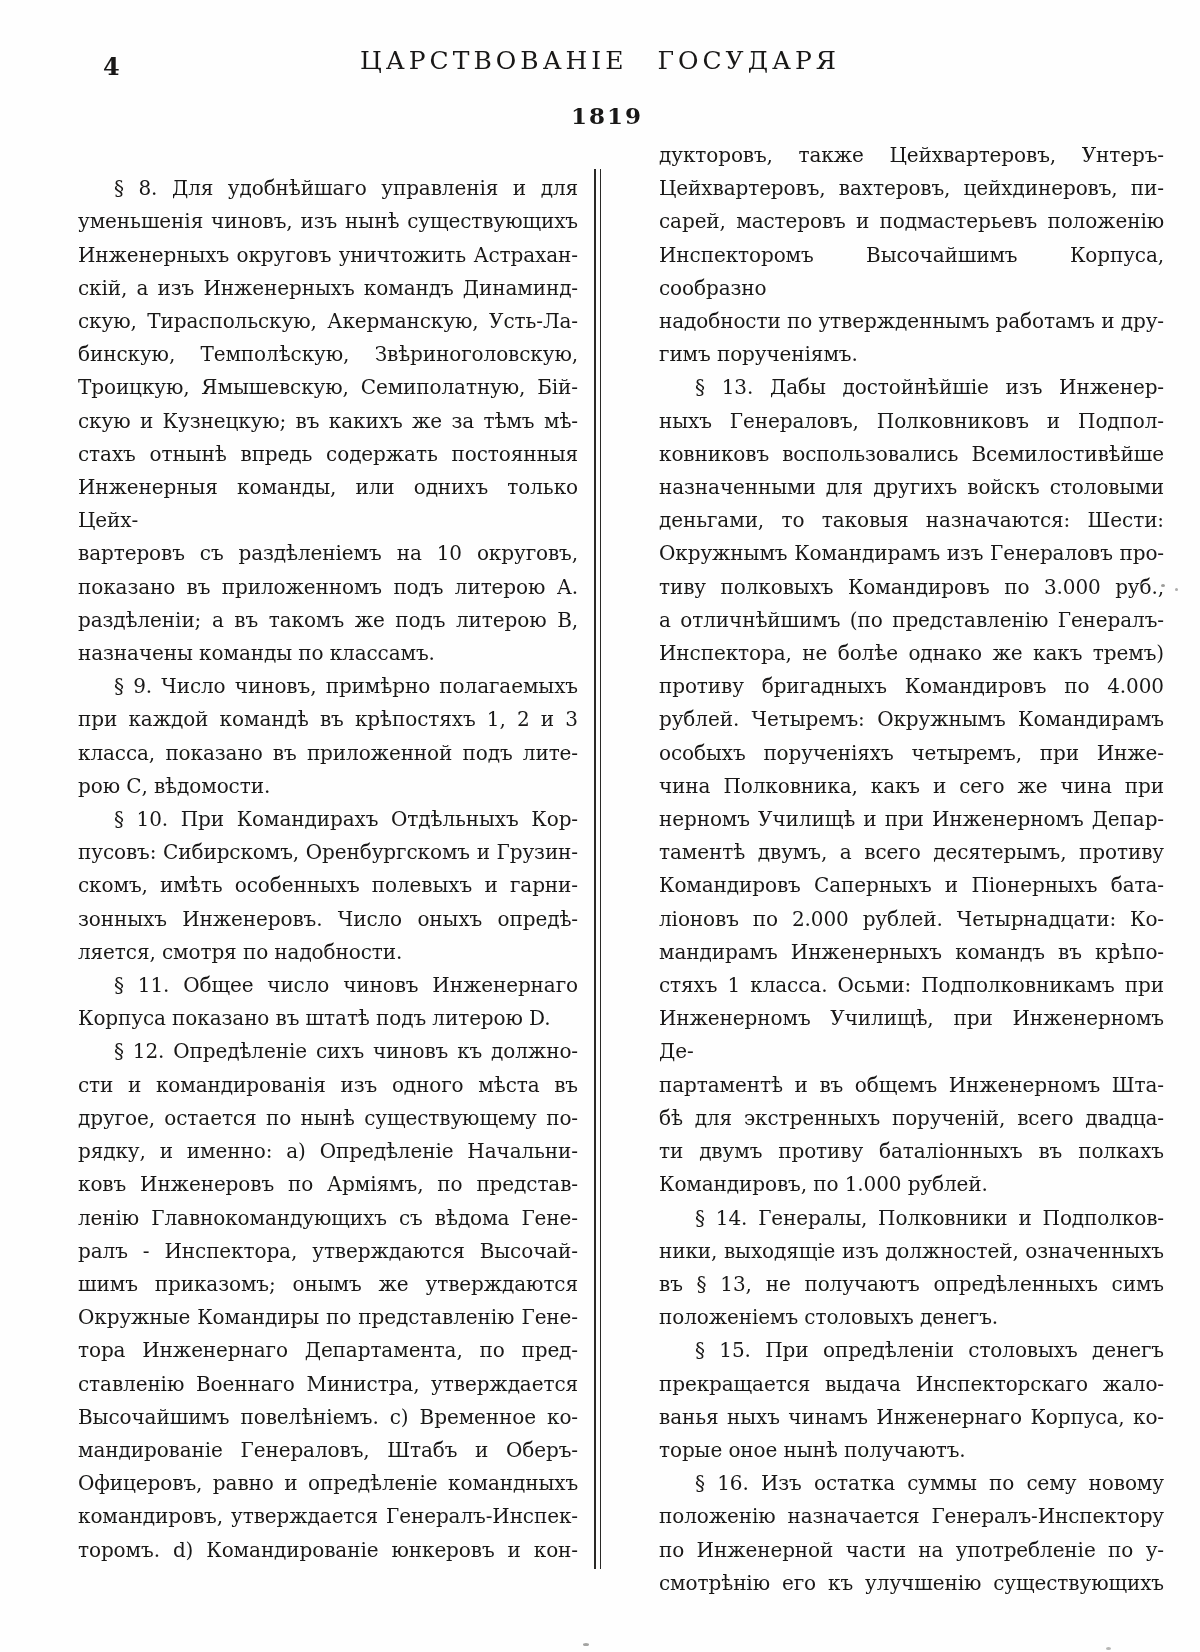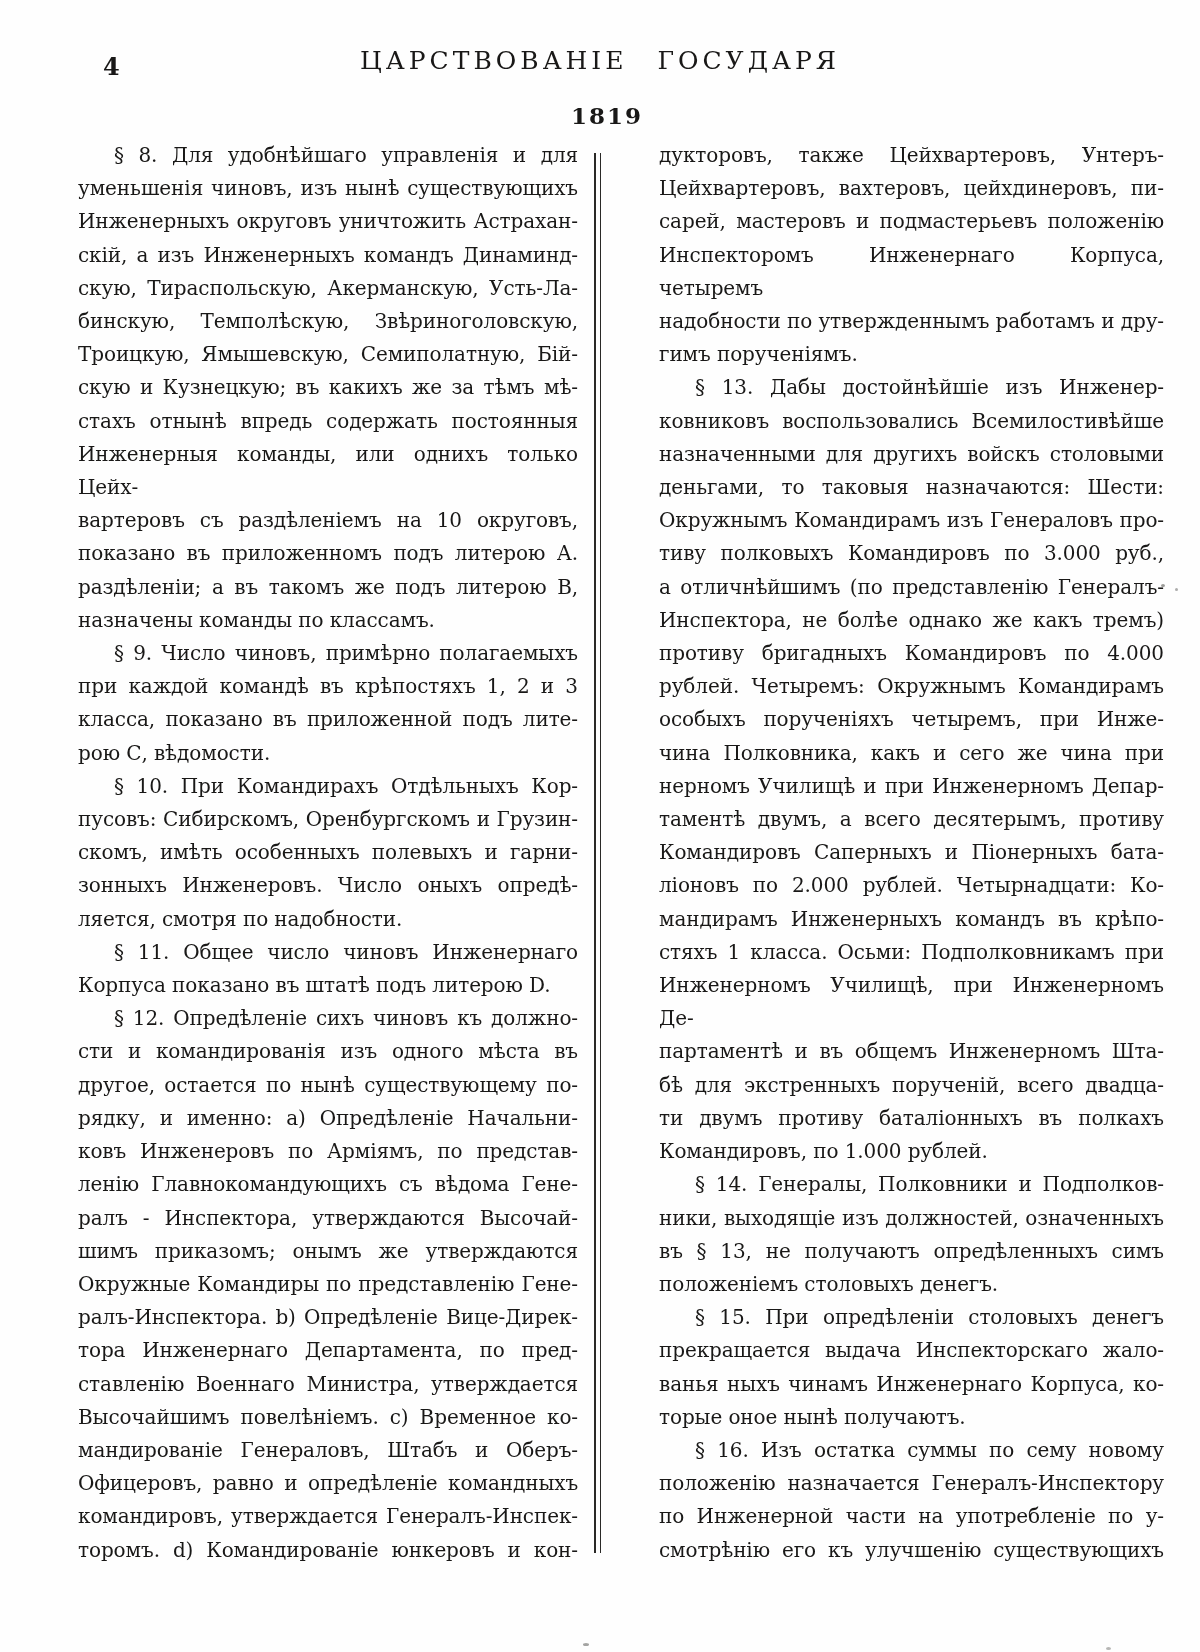--- a/index.html
+++ b/index.html
@@ -123,38 +123,38 @@
         <div class="line para-end">Корпуса показано въ штатѣ подъ литерою D.</div>
         <div class="line indent">§ 12. Опредѣленіе сихъ чиновъ къ должно-</div>
         <div class="line">сти и командированія изъ одного мѣста въ</div>
         <div class="line">другое, остается по нынѣ существующему по-</div>
         <div class="line">рядку, и именно: а) Опредѣленіе Начальни-</div>
         <div class="line">ковъ Инженеровъ по Арміямъ, по представ-</div>
         <div class="line">ленію Главнокомандующихъ съ вѣдома Гене-</div>
         <div class="line">ралъ - Инспектора, утверждаются Высочай-</div>
         <div class="line">шимъ приказомъ; онымъ же утверждаются</div>
         <div class="line">Окружные Командиры по представленію Гене-</div>
-        <div class="line">ралъ-Инспектора. b) Опредѣленіе Вице-Дирек-</div>
         <div class="line">тора Инженернаго Департамента, по пред-</div>
         <div class="line">ставленію Военнаго Министра, утверждается</div>
         <div class="line">Высочайшимъ повелѣніемъ. c) Временное ко-</div>
         <div class="line">мандированіе Генераловъ, Штабъ и Оберъ-</div>
         <div class="line">Офицеровъ, равно и опредѣленіе командныхъ</div>
         <div class="line">командировъ, утверждается Генералъ-Инспек-</div>
         <div class="line">торомъ. d) Командированіе юнкеровъ и кон-</div>
       </div>
     <div class="divider"></div>
     <div class="column right">
         <div class="line">дукторовъ, также Цейхвартеровъ, Унтеръ-</div>
         <div class="line">Цейхвартеровъ, вахтеровъ, цейхдинеровъ, пи-</div>
         <div class="line">сарей, мастеровъ и подмастерьевъ положенію</div>
-        <div class="line">Инспекторомъ Инженернаго Корпуса, четыремъ</div>
+        <div class="line">Инспекторомъ Высочайшимъ Корпуса, сообразно</div>
         <div class="line">надобности по утвержденнымъ работамъ и дру-</div>
         <div class="line para-end">гимъ порученіямъ.</div>
         <div class="line indent">§ 13. Дабы достойнѣйшіе изъ Инженер-</div>
+        <div class="line">ныхъ Генераловъ, Полковниковъ и Подпол-</div>
         <div class="line">ковниковъ воспользовались Всемилостивѣйше</div>
         <div class="line">назначенными для другихъ войскъ столовыми</div>
         <div class="line">деньгами, то таковыя назначаются: Шести:</div>
         <div class="line">Окружнымъ Командирамъ изъ Генераловъ про-</div>
         <div class="line">тиву полковыхъ Командировъ по 3.000 руб.,</div>
         <div class="line">а отличнѣйшимъ (по представленію Генералъ-</div>
         <div class="line">Инспектора, не болѣе однако же какъ тремъ)</div>
         <div class="line">противу бригадныхъ Командировъ по 4.000</div>
         <div class="line">рублей. Четыремъ: Окружнымъ Командирамъ</div>
         <div class="line">особыхъ порученіяхъ четыремъ, при Инже-</div>

